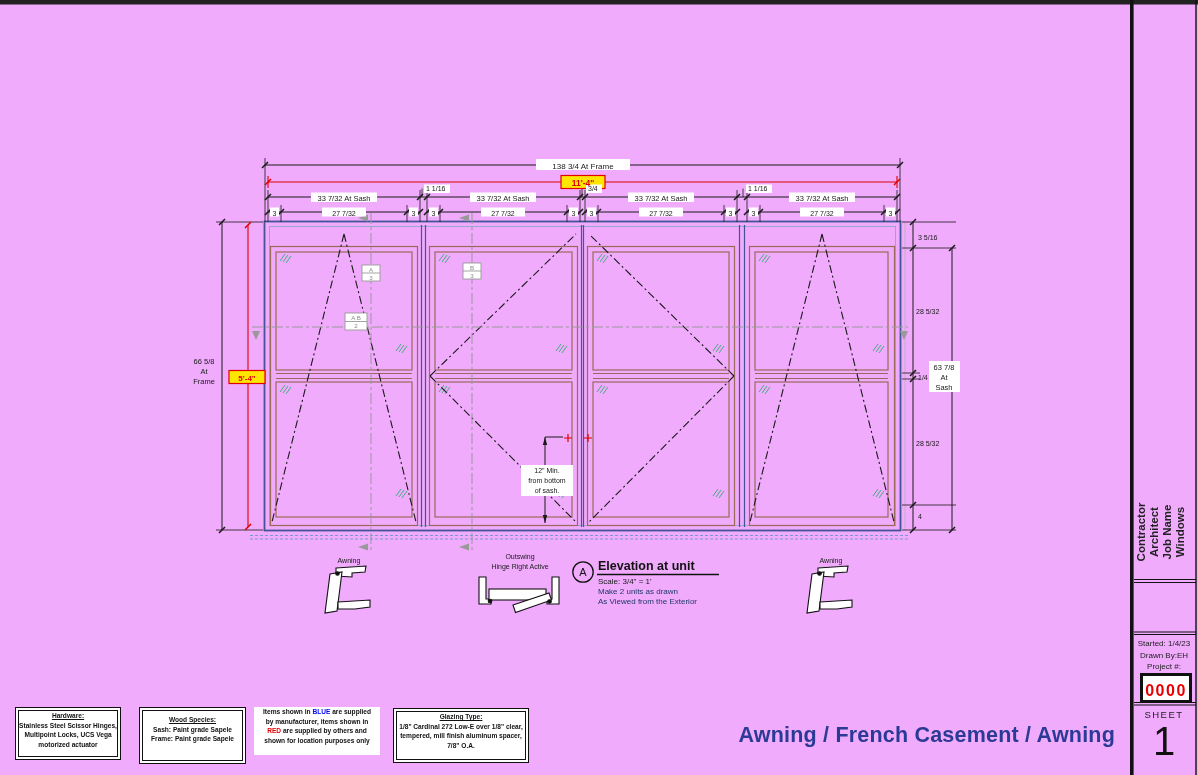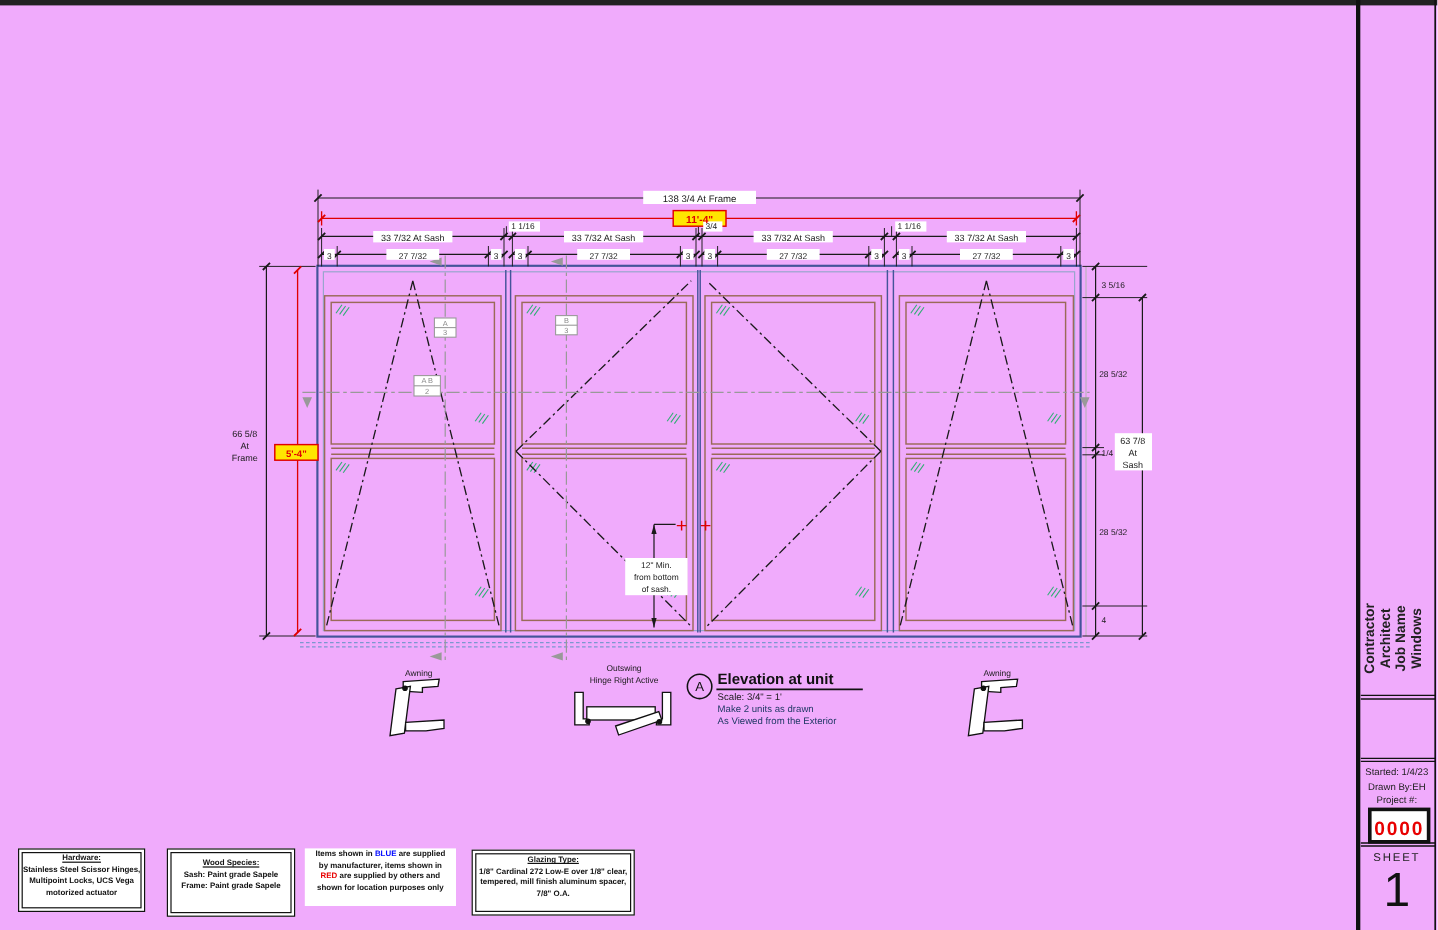--- a/index.html
+++ b/index.html
@@ -302,14 +302,15 @@
     <div>shown for location purposes only</div>
   </div>
 
   <div class="nb box" style="left:393px;top:708px;width:128px;height:47px;">
     <div class="nbt">Glazing Type:</div>
     <div>1/8" Cardinal 272 Low-E over 1/8" clear,</div>
     <div>tempered, mill finish aluminum spacer,</div>
     <div>7/8" O.A.</div>
   </div>
 
+  <div id="main-title">Awning / French Casement / Awning</div>
 
 </div>
 
 </body></html>

